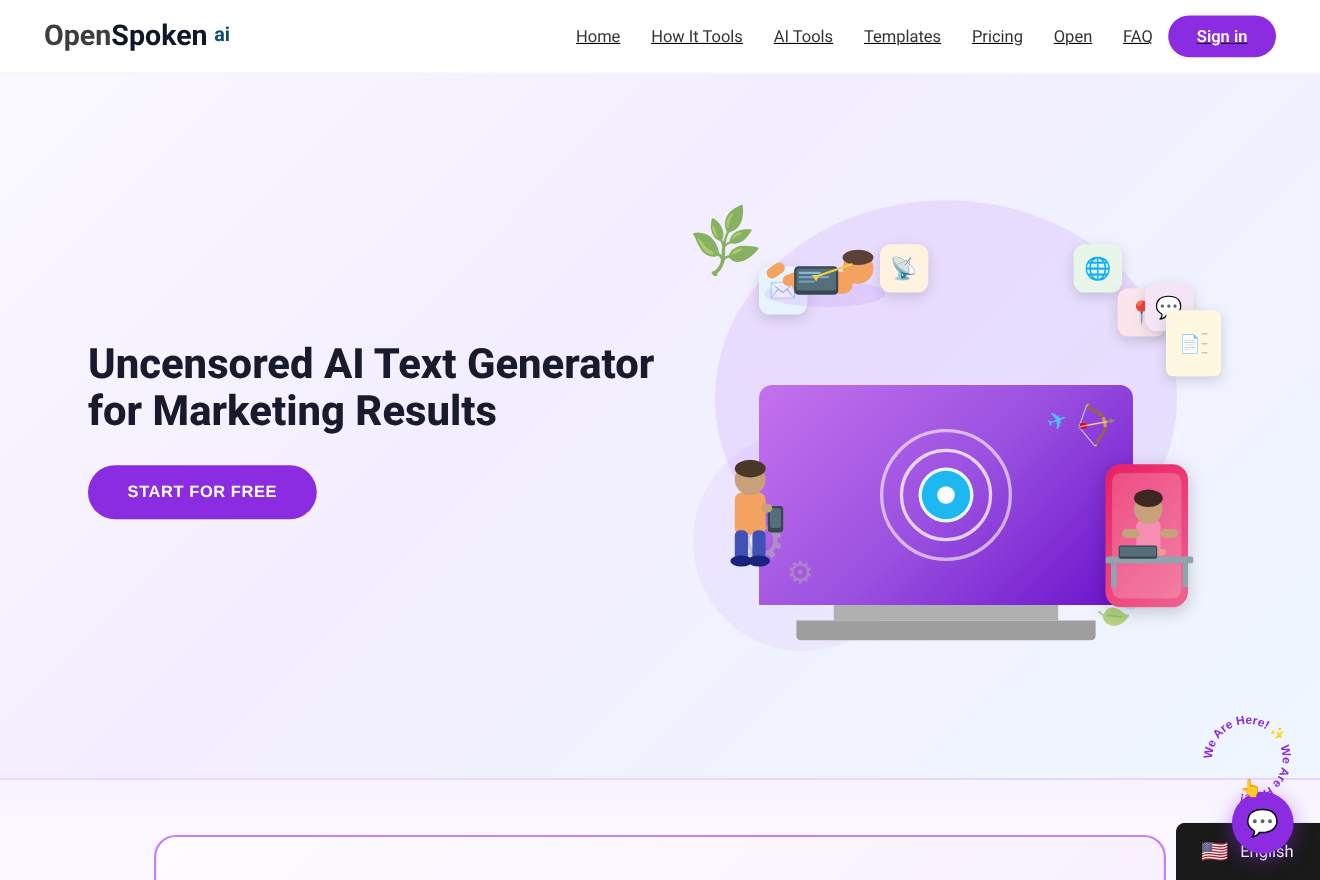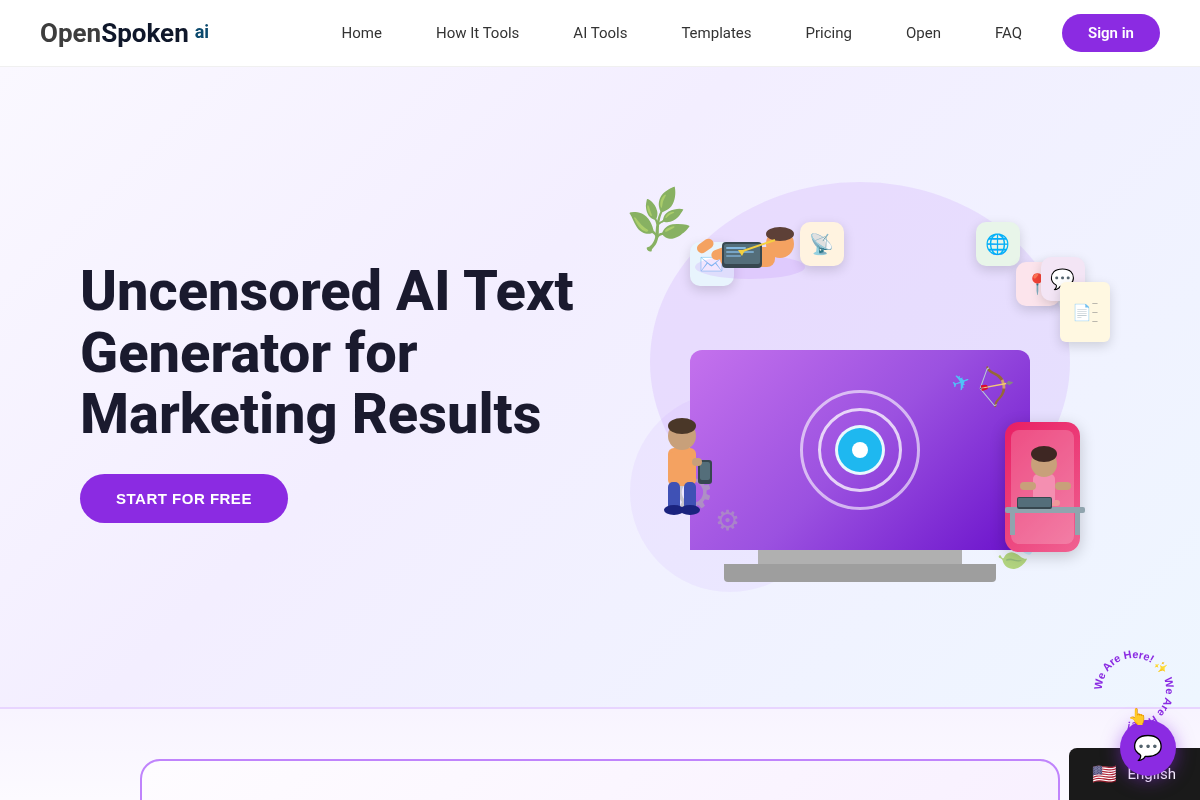--- a/index.html
+++ b/index.html
@@ -31,21 +31,22 @@
     .logo-ai {
       color: #0c4a6e;
       font-size: 18px;
       font-weight: 700;
       margin-top: -4px;
       margin-left: 2px;
     }
     nav {
       display: flex;
       align-items: center;
-      gap: 26px;
+      gap: 0;
+      text-decoration: underline;
     }
     nav a {
       text-decoration: none;
       color: #333;
       font-size: 15px;
       padding: 6px 14px;
       border-radius: 6px;
       transition: color 0.2s;
     }
     .btn-signin {
@@ -65,21 +66,21 @@
       padding: 70px 80px 60px 80px;
       background: linear-gradient(135deg, #faf8ff 0%, #f3eeff 40%, #eef6ff 100%);
       min-height: 640px;
       position: relative;
     }
     .hero-left {
       max-width: 560px;
       flex: 1;
     }
     .hero-title {
-      font-size: 56px;
+      font-size: 38px;
       font-weight: 800;
       color: #1a1a2e;
       line-height: 1.1;
       margin-bottom: 28px;
     }
     .hero-desc {
       font-size: 16px;
       color: #555;
       line-height: 1.7;
       margin-bottom: 36px;

